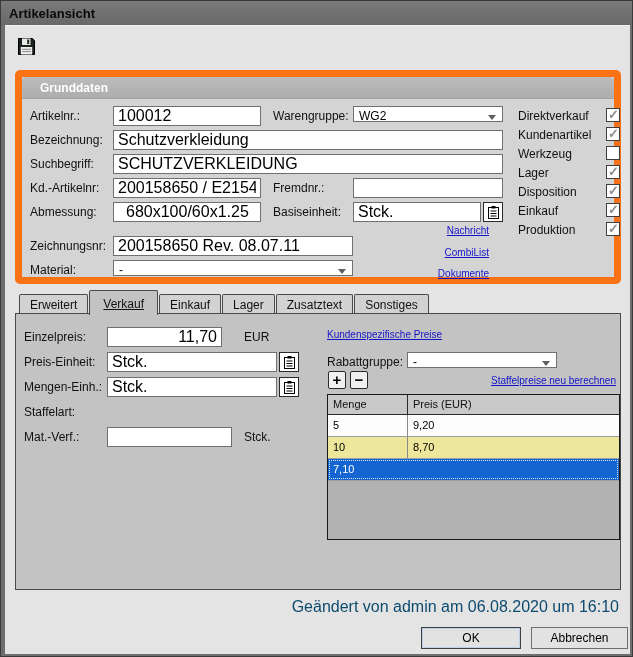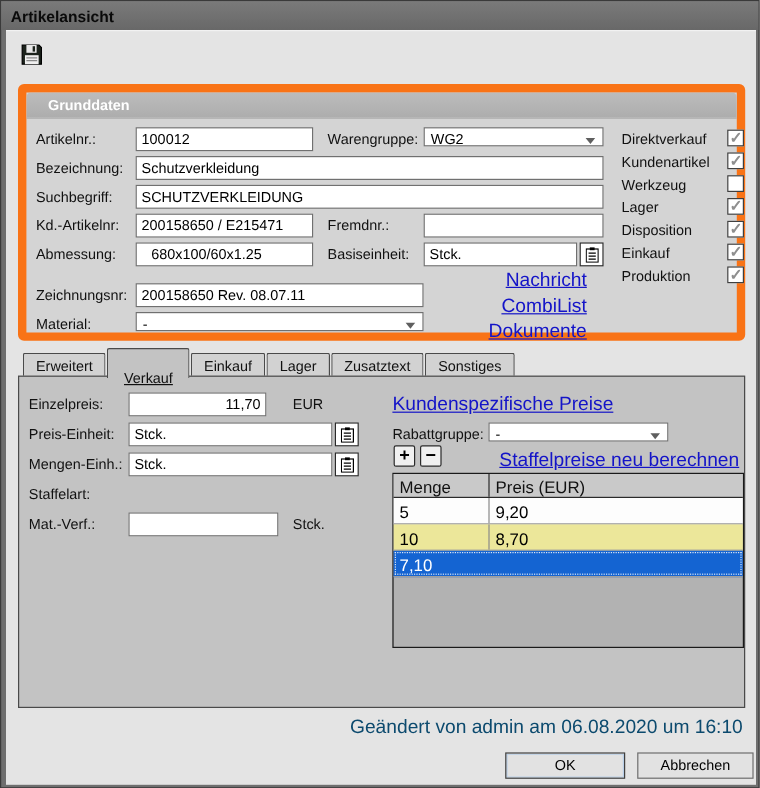--- a/index.html
+++ b/index.html
@@ -19,40 +19,40 @@
   .titlebar .title { font-size:13px; font-weight:bold; color:#0a0a0a; }
 
   .content {
     position:absolute; left:4px; top:24px; width:625px; height:629px;
     background:#e4e4e4; border-top:1px solid #f2f2f2;
   }
 
   .lbl { position:absolute; font-size:12px; color:#111; white-space:nowrap; }
   .inp {
     position:absolute; height:20px; background:#fff; border:1px solid #707070;
-    font-size:12px; font-family:"Liberation Sans",sans-serif; color:#000;
+    font-size:16px; font-family:"Liberation Sans",sans-serif; color:#000;
     padding:0 4px; outline:none;
   }
   .inp.right { text-align:right; }
   .combo {
     position:absolute; height:16px; background:#fff; border:1px solid #707070;
     font-size:12px; color:#000; padding:2px 18px 0 5px; cursor:default;
   }
   .combo .arrow {
     position:absolute; right:6px; top:8px; width:0; height:0;
     border-left:4px solid transparent; border-right:4px solid transparent;
     border-top:5px solid #5f5f5f;
   }
   .unitbtn {
     position:absolute; width:20px; height:20px; background:#fff;
     border:1px solid #2a2a2a; display:flex; align-items:center; justify-content:center;
     cursor:pointer;
   }
   .link {
-    position:absolute; font-size:16px; color:#1414c8; text-decoration:underline;
+    position:absolute; font-size:10px; color:#1414c8; text-decoration:underline;
     cursor:pointer; white-space:nowrap;
   }
 
   .savebtn {
     position:absolute; left:8px; top:10px; width:26px; height:24px;
     display:flex; align-items:center; justify-content:center; cursor:pointer;
   }
 
   .groupbox {
     position:absolute; left:10px; top:44px; width:606px; height:214px;
@@ -80,38 +80,38 @@
   .tabstrip {
     position:absolute; left:10px; top:264px; height:24px;
     display:flex; align-items:flex-end; padding-left:4px;
   }
   .tab {
     height:20px; background:#d2d2d2; border:1px solid #4a4a4a; border-bottom:none;
     font-size:12px; color:#111; padding:3px 10px 0 10px; margin-right:1px;
     border-radius:2px 2px 0 0; cursor:pointer; position:relative; z-index:1;
   }
   .tab.selected {
-    height:25px; background:#c3c3c3; padding:17px 13px 0 13px;
+    height:25px; background:#c3c3c3; padding:6px 13px 0 13px;
     margin-bottom:-1px; z-index:3;text-decoration:underline;
   }
   .tabpage {
     position:absolute; left:10px; top:287px; width:606px; height:277px;
     background:#c3c3c3; border:1px solid #4a4a4a; z-index:2;
   }
 
   .smallbtn {
     position:absolute; width:18px; height:18px; background:#f0f0f0;
     border:1px solid #2a2a2a; border-radius:2px;
     font-size:15px; font-weight:bold; color:#000; text-align:center; line-height:15px;
     cursor:pointer;
   }
 
   .stable {
     position:absolute; left:311px; top:80px; width:293px; height:146px;
-    background:#b2b2b2; border:1px solid #1a1a1a; font-size:14px;
+    background:#b2b2b2; border:1px solid #1a1a1a; font-size:11px;
   }
   .stable .thead { display:flex; height:20px; background:#c9c9c9; border-bottom:1px solid #2a2a2a; }
   .stable .th { padding:3px 0 0 5px; color:#111; }
   .stable .th.c1 { width:80px; border-right:1px solid #2a2a2a; }
   .stable .th.c2 { flex:1; }
   .stable .trow { display:flex; height:22px; border-bottom:1px solid #9e9e9e; cursor:pointer; }
   .stable .td { padding:4px 0 0 5px; color:#000; }
   .stable .td.c1 { width:80px; border-right:1px solid #8a8a8a; }
   .stable .td.c2 { flex:1; }
   .trow.row-normal   { background:#fdfdfd; }

